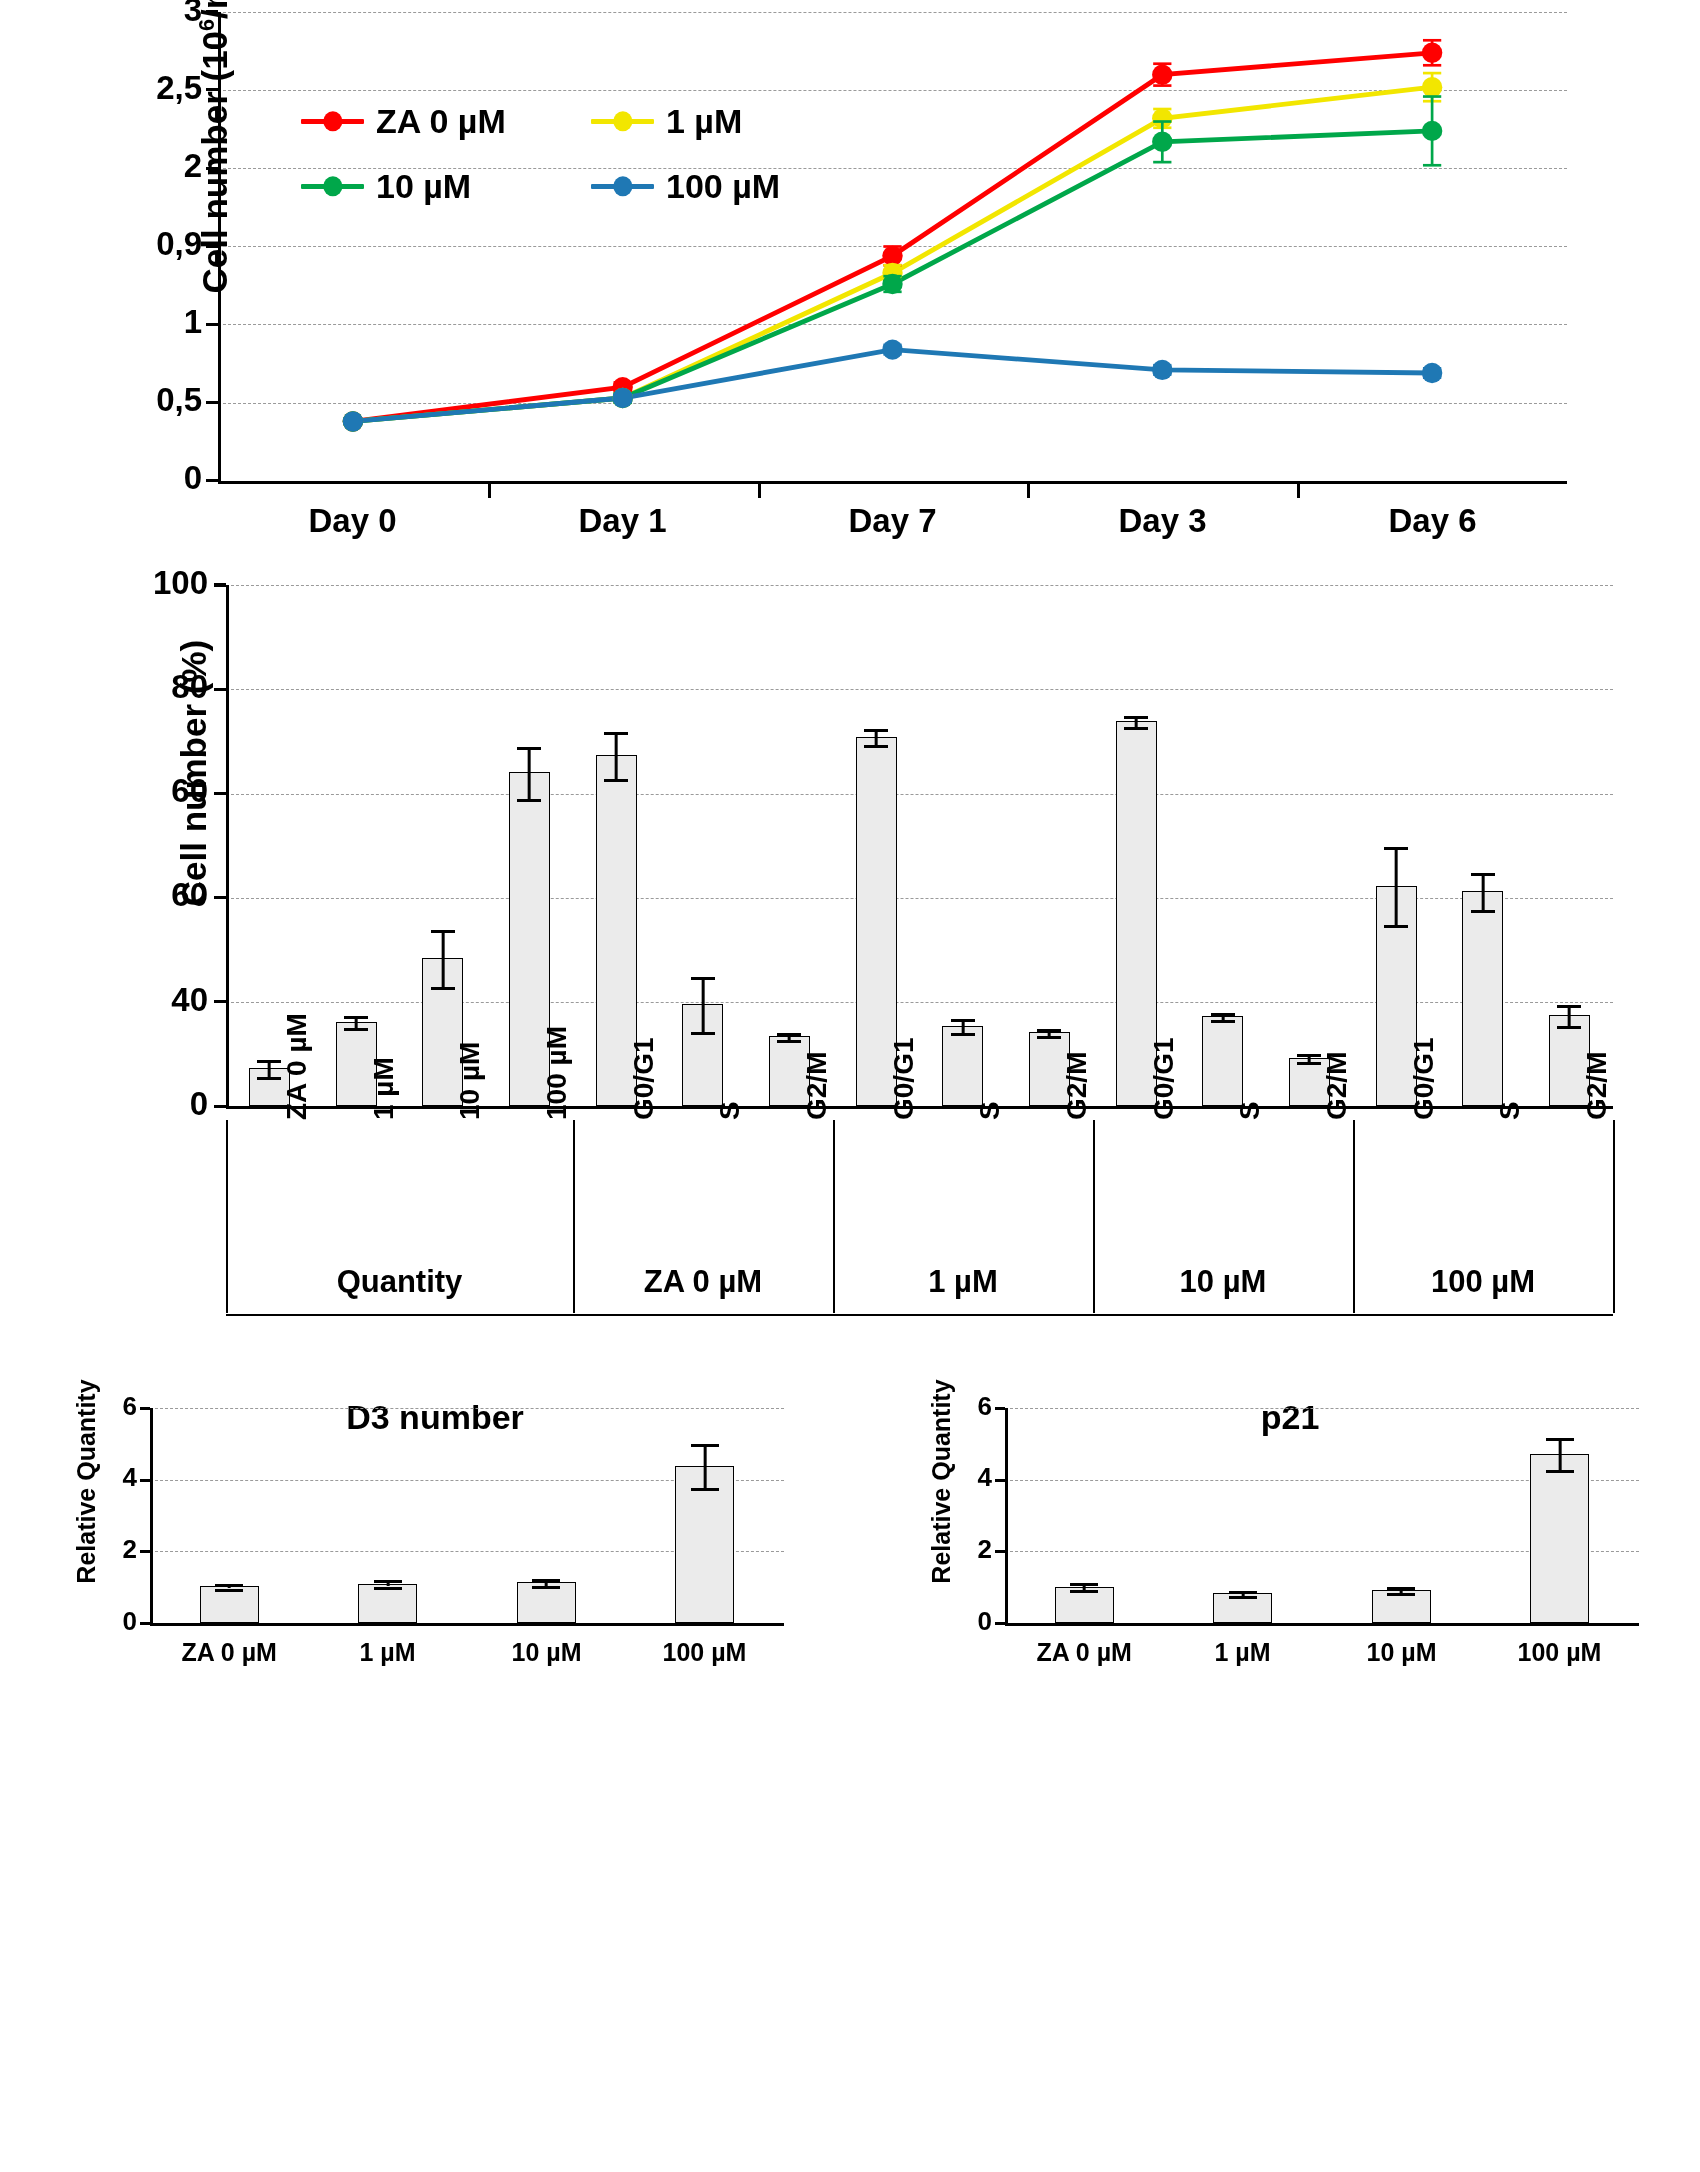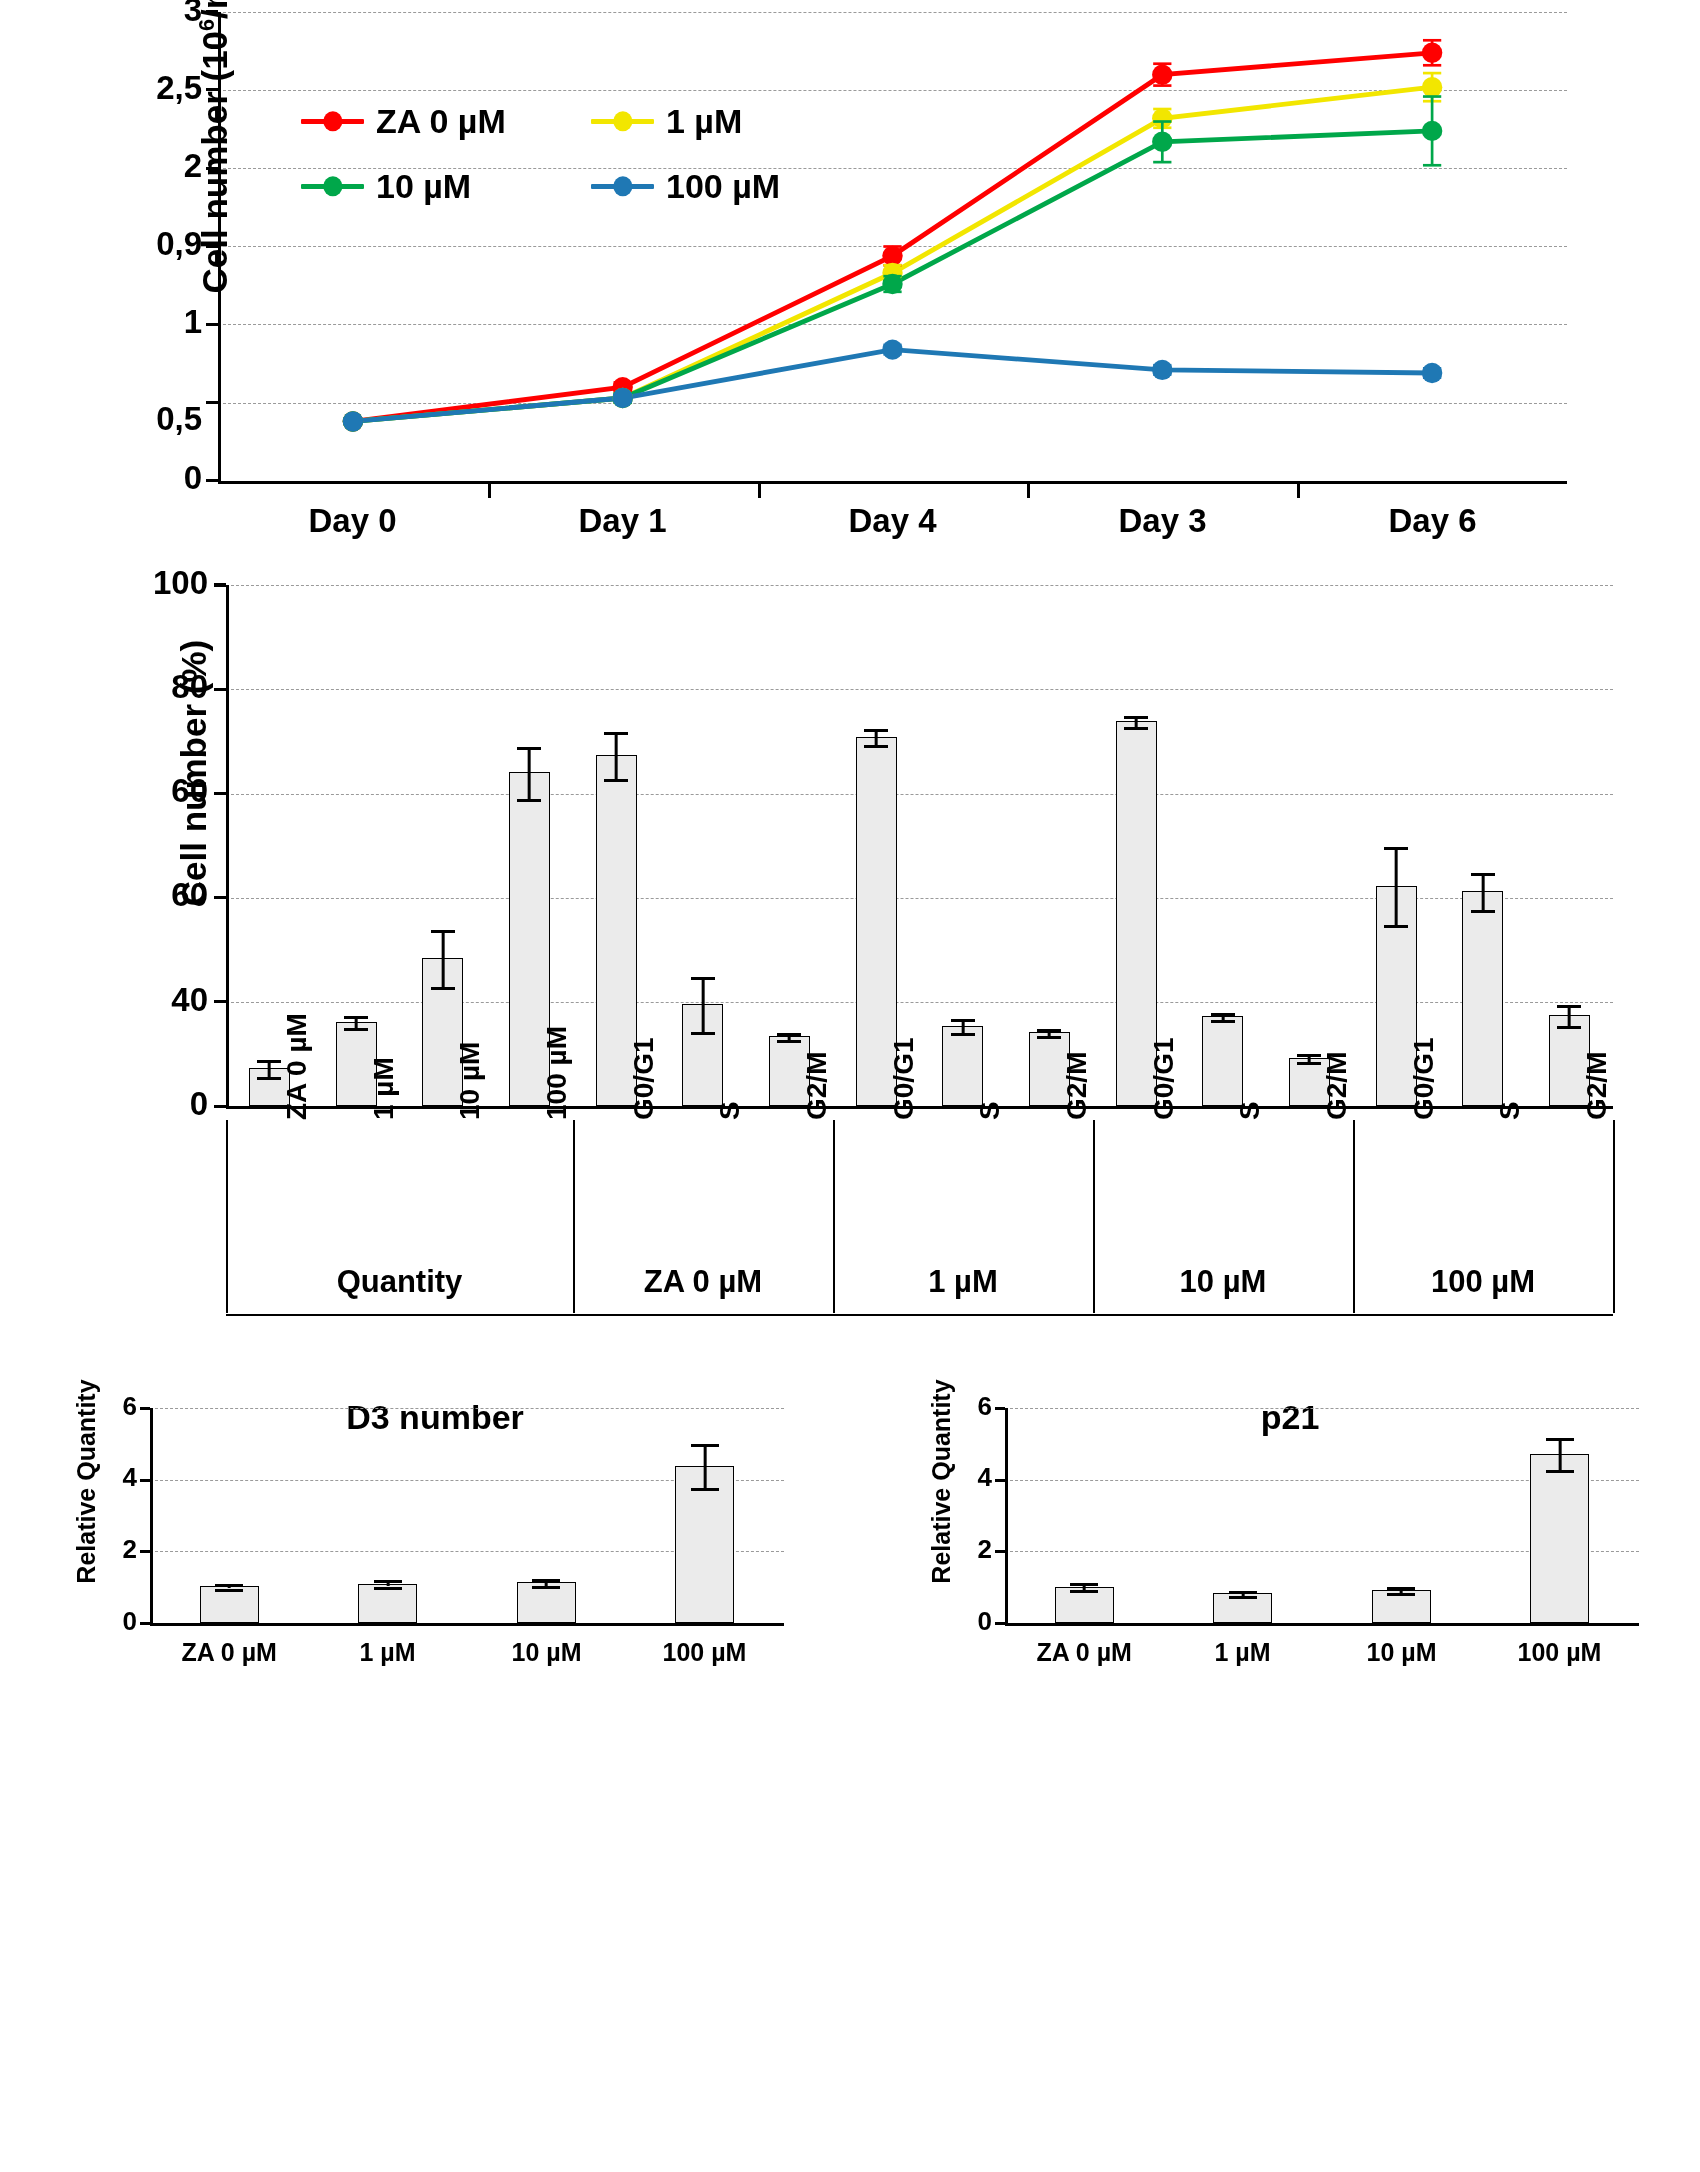--- a/index.html
+++ b/index.html
@@ -233,36 +233,36 @@
       <div class="gridline" style="top: 391px;"></div>
       <div class="gridline" style="top: 312px;"></div>
       <div class="gridline" style="top: 234px;"></div>
       <div class="gridline" style="top: 156px;"></div>
       <div class="gridline" style="top: 78px;"></div>
       <div class="gridline" style="top: 0px;"></div>
       <div class="axis-line" style="left: 0px; top: 0px; width: 3.2px; height: 469px;"></div>
       <div class="axis-line" style="left: 0px; top: 469px; width: 1349px; height: 3.2px;"></div>
       <div class="ytick-label" style="left: -91px; top: 447px;">0</div>
       <div class="tickmark" style="left: -12px; top: 467px; width: 12px; height: 3.2px;"></div>
-      <div class="ytick-label" style="left: -91px; top: 388px;">0,5</div>
+      <div class="ytick-label" style="left: -91px; top: 369px;">0,5</div>
       <div class="tickmark" style="left: -12px; top: 389px; width: 12px; height: 3.2px;"></div>
       <div class="ytick-label" style="left: -91px; top: 291px;">1</div>
       <div class="tickmark" style="left: -12px; top: 311px; width: 12px; height: 3.2px;"></div>
       <div class="ytick-label" style="left: -91px; top: 213px;">0,9</div>
       <div class="tickmark" style="left: -12px; top: 233px; width: 12px; height: 3.2px;"></div>
       <div class="ytick-label" style="left: -91px; top: 135px;">2</div>
       <div class="tickmark" style="left: -12px; top: 155px; width: 12px; height: 3.2px;"></div>
       <div class="ytick-label" style="left: -91px; top: 57px;">2,5</div>
       <div class="tickmark" style="left: -12px; top: 76px; width: 12px; height: 3.2px;"></div>
       <div class="ytick-label" style="left: -91px; top: -21.5px;">3</div>
       <div class="tickmark" style="left: -12px; top: -1.6px; width: 12px; height: 3.2px;"></div>
       <div class="xtick-label" style="left: 27px; top: 490px;">Day 0</div>
       <div class="xtick-label" style="left: 297px; top: 490px;">Day 1</div>
       <div class="tickmark" style="left: 270px; top: 472px; width: 2.7px; height: 14px;"></div>
-      <div class="xtick-label" style="left: 567px; top: 490px;">Day 4</div>
+      <div class="xtick-label" style="left: 567px; top: 490px;">Day 7</div>
       <div class="tickmark" style="left: 540px; top: 472px; width: 2.7px; height: 14px;"></div>
       <div class="xtick-label" style="left: 837px; top: 490px;">Day 3</div>
       <div class="tickmark" style="left: 809px; top: 472px; width: 2.7px; height: 14px;"></div>
       <div class="xtick-label" style="left: 1107px; top: 490px;">Day 6</div>
       <div class="tickmark" style="left: 1079px; top: 472px; width: 2.7px; height: 14px;"></div>
       <svg width="1349" height="469" style="position:absolute;left:0;top:0;overflow:visible" viewBox="0 0 2510 872">
         <polyline points="251,761.5466666666666 753,697.6 1255,453.44 1757,116.26666666666665 2259,75.57333333333327" fill="none" stroke="#ff0000" stroke-width="9"></polyline>
         <polyline points="251,761.5466666666666 753,717.9466666666667 1255,485.4133333333333 1757,197.6533333333333 2259,139.51999999999998" fill="none" stroke="#f2e600" stroke-width="9"></polyline>
         <polyline points="251,761.5466666666666 753,717.9466666666667 1255,505.76 1757,241.25333333333333 2259,220.90666666666664" fill="none" stroke="#00a74a" stroke-width="9"></polyline>
         <polyline points="251,761.5466666666666 753,717.9466666666667 1255,627.84 1757,665.6266666666667 2259,671.44" fill="none" stroke="#1f78b4" stroke-width="9"></polyline>

